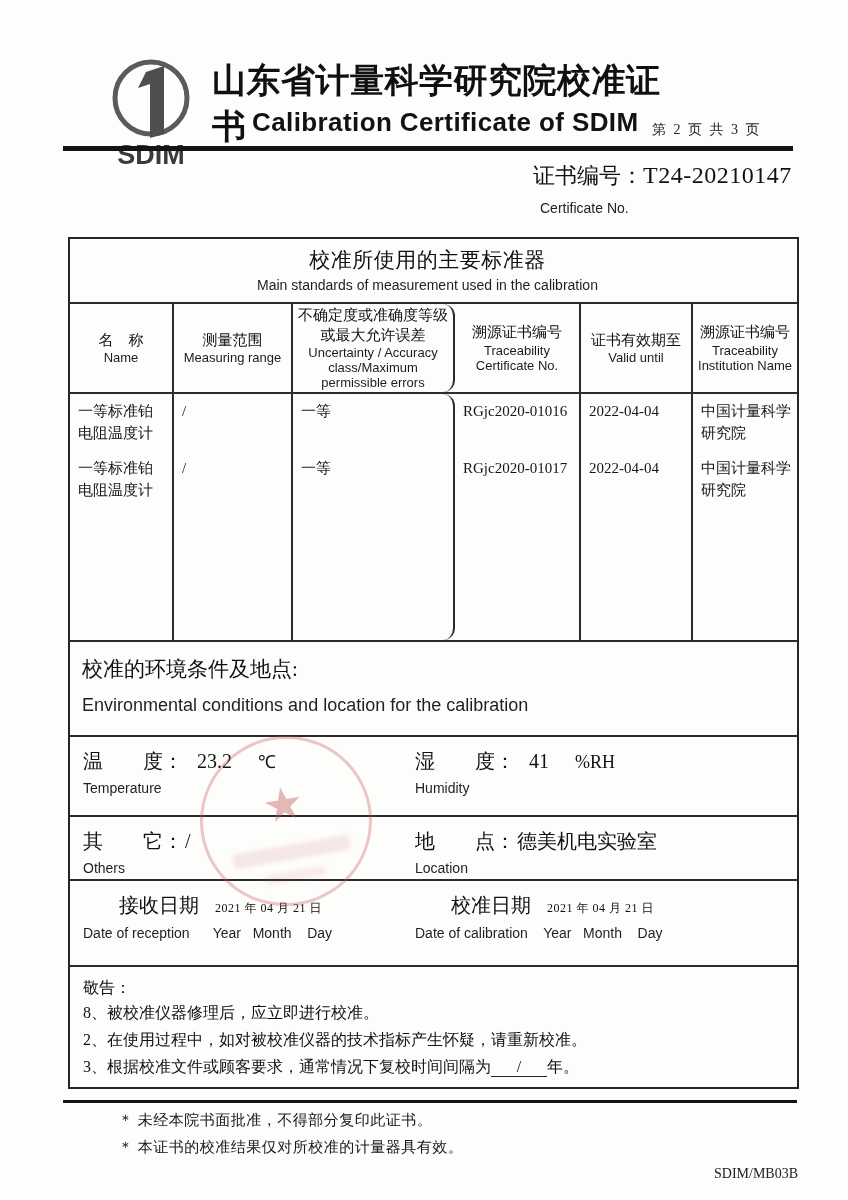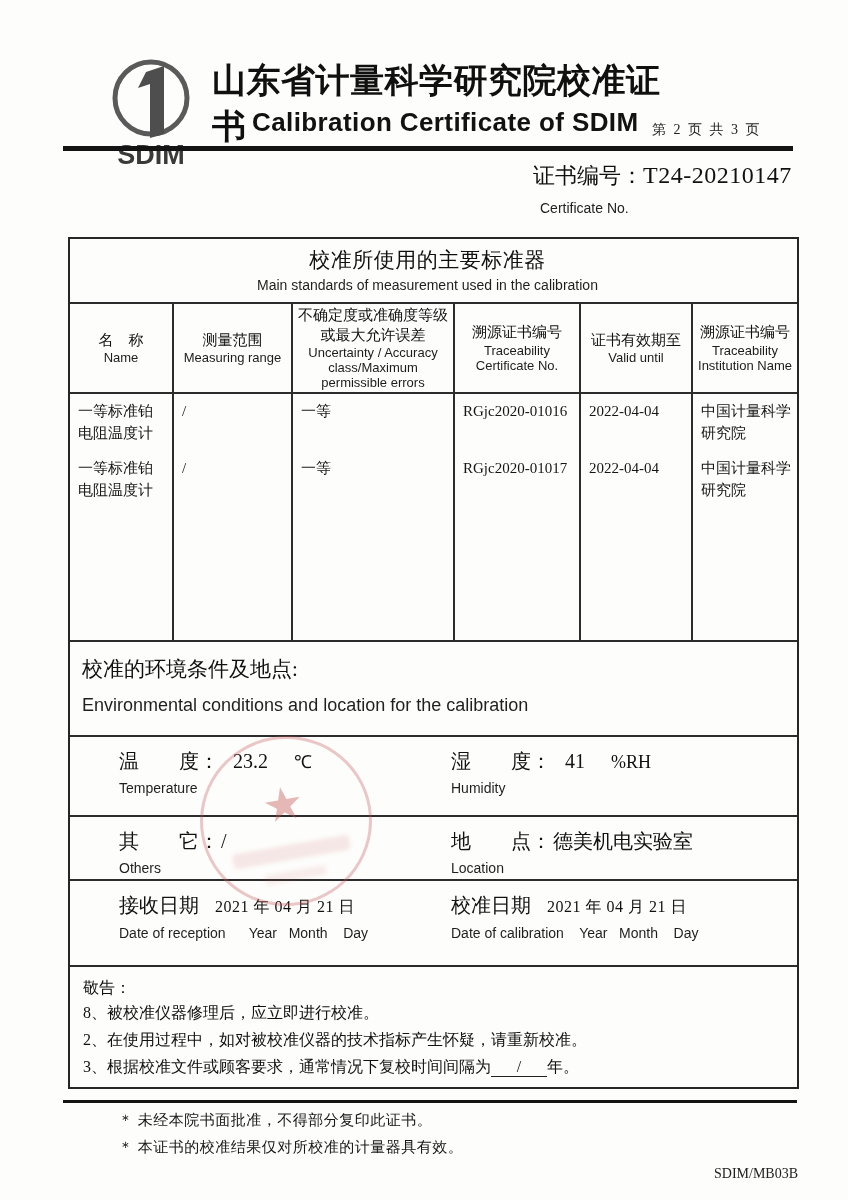--- a/index.html
+++ b/index.html
@@ -43,42 +43,42 @@
   }
   .sec-head { height:63px; padding:7px 24px 0 12px;text-align:center; }
   .sec-title-cn { font-size:21px; color:#111; letter-spacing:0.5px; }
   .sec-title-en { font-size:14px; color:#1f1f1f; margin-top:3px; }
 
   
   .thead { display:flex; height:92px; border-top:2px solid #2c2c2c; border-bottom:2px solid #2c2c2c; }
   .tbody { display:flex; height:246px; }
   .col   { border-right:2px solid #2c2c2c; }
   .col:last-child { border-right:none; }
-  .c1{width:104px;} .c2{width:119px;} .c3{width:162px;} .c4{width:126px;} .c5{width:112px;} .c6{flex:1;}
+  .c1{width:104px;} .c2{width:119px;} .c3{width:162px;border-radius:12px;} .c4{width:126px;} .c5{width:112px;} .c6{flex:1;}
   .thead .col { display:flex; flex-direction:column; align-items:center; justify-content:center; text-align:center; padding:2px; }
   .th-cn { font-size:15px; line-height:1.35; color:#111; }
   .th-en { font-size:13px; line-height:1.15; color:#1c1c1c; margin-top:1px; }
   .tbody .col .cell { height:57px; padding:7px 6px 0 8px; font-size:15px; line-height:1.45; color:#151515; }
 
   
   .env-head { height:95px; border-top:2px solid #2c2c2c; padding:13px 12px 0 12px; }
   .env-title-cn { font-size:21px; color:#111; }
   .env-title-en { font-size:18px; color:#1f1f1f; margin-top:12px; }
-  .env-row { display:flex; border-top:2px solid #2c2c2c;padding-left:36px; }
+  .env-row { display:flex; border-top:2px solid #2c2c2c; }
   .r1{height:80px;} .r2{height:64px;} .r3{height:86px;}
   .half-l { width:345px; padding:11px 0 0 13px; }
   .half-r { flex:1; padding:11px 0 0 0; }
   .env-line { display:flex; align-items:baseline; }
   .env-label { font-size:20px; color:#111; white-space:pre; }
   .env-val   { font-size:20px; color:#111; margin-left:14px; }
   .env-unit  { font-size:18px; color:#111; margin-left:26px; }
   .env-en    { font-size:14px; color:#1f1f1f; margin-top:5px; }
   .date-line { display:flex; align-items:baseline; }
-  .date-label{ font-size:20px; color:#111; }
-  .date-val  { font-size:16px; color:#111; margin-left:16px; letter-spacing:0.5px; }
+  .date-label{ font-size:20px; color:#111;margin-left:36px; }
+  .date-val  { font-size:12px; color:#111; margin-left:16px; letter-spacing:0.5px; }
   .date-en   { font-size:14px; color:#1f1f1f; margin-top:6px; white-space:pre; }
 
   
   .notice { flex:1; border-top:2px solid #2c2c2c; padding:11px 14px 0 13px; }
   .notice-title { font-size:16px; color:#111; }
   .notice-item  { font-size:16px; color:#111; line-height:27px; }
   .blank-slash {
     display:inline-block; width:56px; text-align:center;
     border-bottom:1.5px solid #222; line-height:18px;
   }

